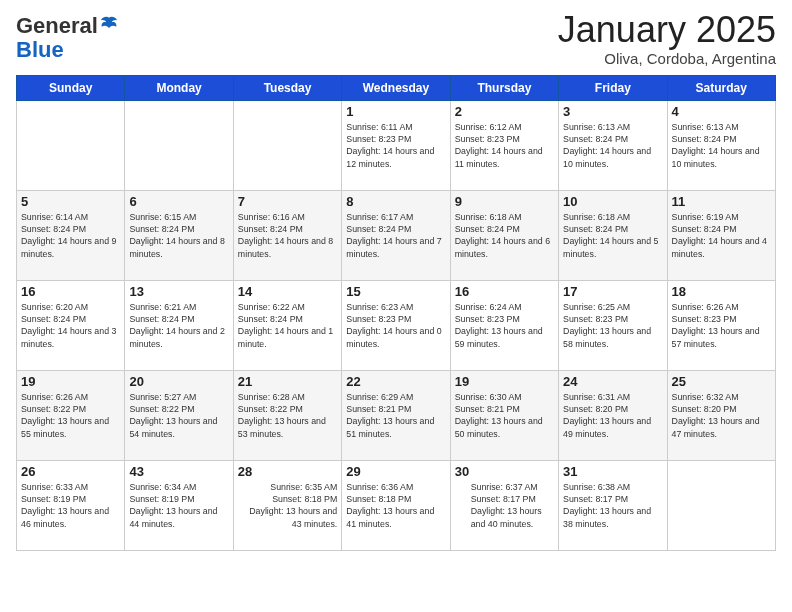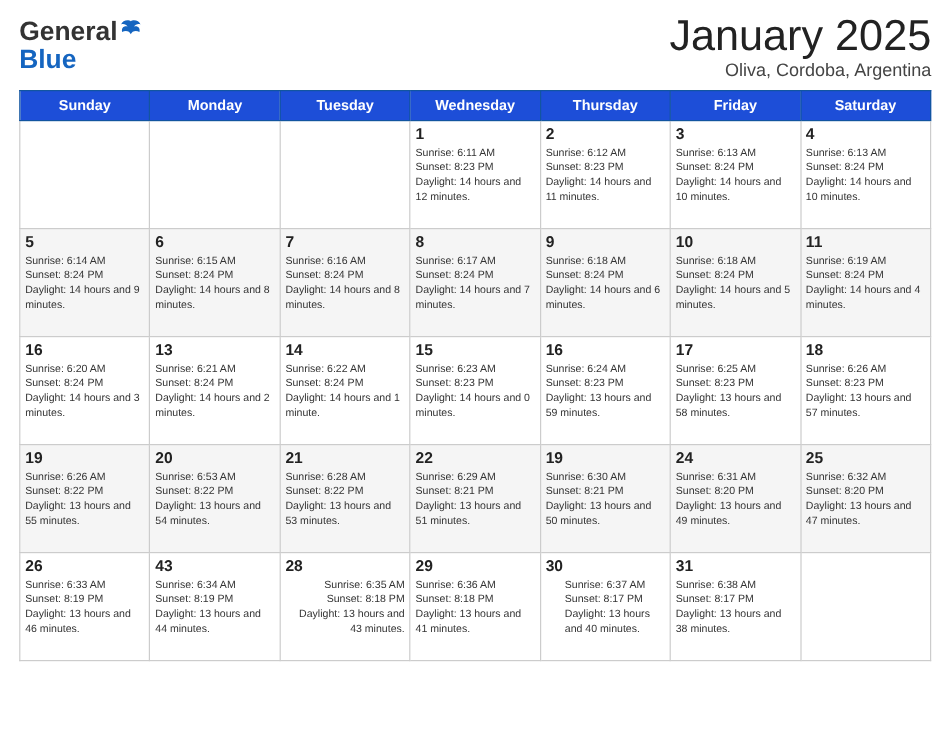--- a/index.html
+++ b/index.html
@@ -248,21 +248,21 @@
         </tr>
         <tr>
           <td>
             <div class="day-number">19</div>
             <div class="day-info" style="white-space: pre-line;">Sunrise: 6:26 AM
 Sunset: 8:22 PM
 Daylight: 13 hours and 55 minutes.</div>
           </td>
           <td>
             <div class="day-number">20</div>
-            <div class="day-info" style="white-space: pre-line;">Sunrise: 6:53 AM
+            <div class="day-info" style="white-space: pre-line;">Sunrise: 5:27 AM
 Sunset: 8:22 PM
 Daylight: 13 hours and 54 minutes.</div>
           </td>
           <td>
             <div class="day-number">21</div>
             <div class="day-info" style="white-space: pre-line;">Sunrise: 6:28 AM
 Sunset: 8:22 PM
 Daylight: 13 hours and 53 minutes.</div>
           </td>
           <td>

